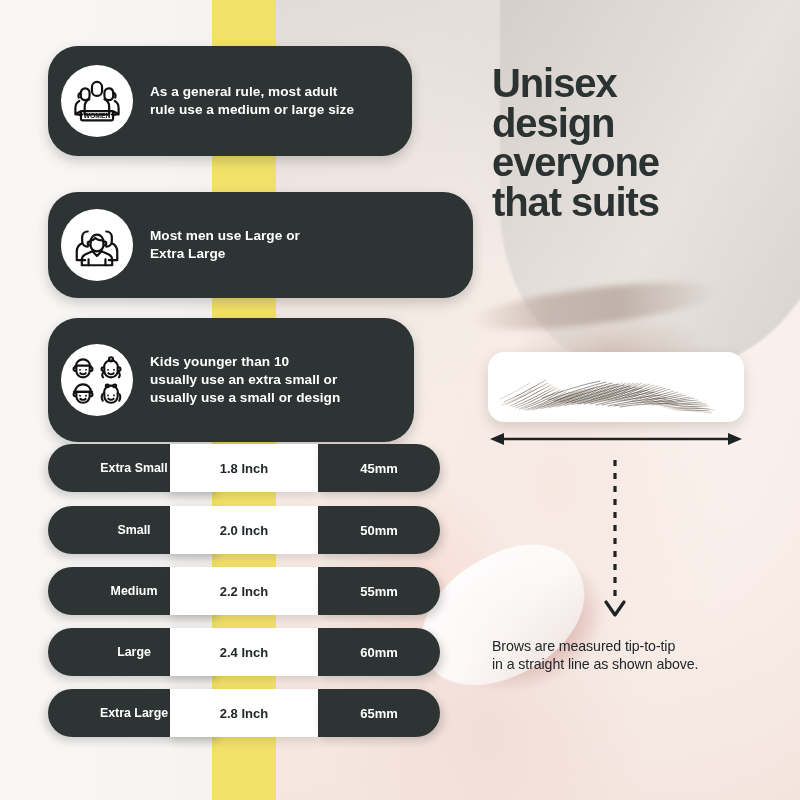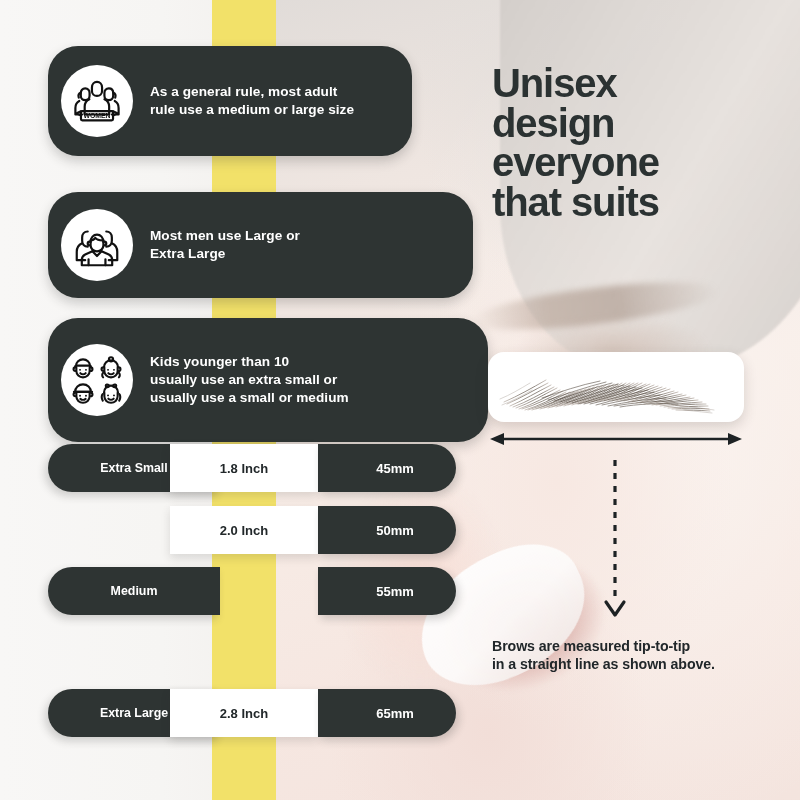--- a/index.html
+++ b/index.html
@@ -82,41 +82,40 @@
   }
   .card-icon svg{display:block;}
   .card-text{
     color:#ffffff;font-weight:700;font-size:13.6px;line-height:1.33;
     margin-left:17px;margin-right:12px;letter-spacing:.05px;
   }
   .card-text span{display:block;}
 
   #card-women{top:46px;width:364px;height:110px;}
   #card-men{top:192px;width:425px;height:106px;}
-  #card-kids{top:318px;width:440px;height:124px;}
+  #card-kids{top:318px;width:366px;height:124px;}
 
   
   .row{position:absolute;left:48px;width:392px;height:56px;}
   .row-left{
     position:absolute;left:0;top:0;width:172px;height:48px;
     background:#2e3433;border-radius:24px 0 0 24px;
     display:flex;align-items:center;justify-content:center;
     box-shadow:-3px 4px 9px rgba(40,40,40,.20);
   }
   .row-mid{
     position:absolute;left:122px;top:0;width:148px;height:48px;background:#ffffff;
     display:flex;align-items:center;justify-content:center;
     box-shadow:0 4px 9px rgba(40,40,40,.14);
   }
   .row-right{
     position:absolute;left:270px;top:0;width:122px;height:48px;
     background:#2e3433;border-radius:0 24px 24px 0;
     display:flex;align-items:center;justify-content:center;
     box-shadow:3px 4px 9px rgba(40,40,40,.20);
-    padding-left:16px;
   }
   .row-left .lbl{color:#fff;font-weight:700;font-size:12.4px;}
   .row-mid .lbl{color:#22282a;font-weight:700;font-size:13px;}
   .row-right .lbl{color:#fff;font-weight:700;font-size:13px;}
 
   
   #brow-card{
     position:absolute;left:488px;top:352px;width:256px;height:70px;
     background:#ffffff;border-radius:16px;
     box-shadow:0 5px 13px rgba(60,50,45,.18);
@@ -126,21 +125,21 @@
 
   
   #measure{position:absolute;left:488px;top:430px;width:256px;height:18px;}
 
   
   #guide{position:absolute;left:600px;top:458px;width:30px;height:165px;}
 
   
   .note{
     position:absolute;left:492px;color:#21272a;
-    font-weight:700;font-size:14.2px;line-height:1.26;letter-spacing:-.1px;
+    font-weight:400;font-size:14.2px;line-height:1.26;letter-spacing:-.1px;
   }
   .note span{display:block;}
   #note-1{top:638px;width:300px;}
   #note-2{top:688px;width:305px;}
 </style>
 </head>
 <body>
 
 <div id="stage">
 
@@ -248,54 +247,71 @@
           <path d="M2.6 14c-1.6 1.4-1.6 5 0 7.6M21.4 14c1.6 1.4 1.6 5 0 7.6"></path>
           <circle cx="8.6" cy="15.6" r="1.1" fill="#111" stroke="none"></circle>
           <circle cx="15.4" cy="15.6" r="1.1" fill="#111" stroke="none"></circle>
           <path d="M9 19.4c1.6 1.4 4.4 1.4 6 0"></path>
         </g>
       </svg>
     </div>
     <div class="card-text">
       <span>Kids younger than 10</span>
       <span>usually use an extra small or</span>
-      <span>usually use a small or medium</span>
+      <span>usually use a small or design</span>
     </div>
   </div>
 
   <div class="row" style="top:444px;">
     <div class="row-left">
       <span class="lbl">Extra Small</span>
     </div>
     <div class="row-mid">
       <span class="lbl">1.8 Inch</span>
     </div>
     <div class="row-right">
       <span class="lbl">45mm</span>
     </div>
   </div>
 
   <div class="row" style="top:506px;">
+    <div class="row-left">
+      <span class="lbl">Small</span>
+    </div>
     <div class="row-mid">
       <span class="lbl">2.0 Inch</span>
     </div>
     <div class="row-right">
       <span class="lbl">50mm</span>
     </div>
   </div>
 
   <div class="row" style="top:567px;">
     <div class="row-left">
       <span class="lbl">Medium</span>
     </div>
+    <div class="row-mid">
+      <span class="lbl">2.2 Inch</span>
+    </div>
     <div class="row-right">
       <span class="lbl">55mm</span>
     </div>
   </div>
 
+  <div class="row" style="top:628px;">
+    <div class="row-left">
+      <span class="lbl">Large</span>
+    </div>
+    <div class="row-mid">
+      <span class="lbl">2.4 Inch</span>
+    </div>
+    <div class="row-right">
+      <span class="lbl">60mm</span>
+    </div>
+  </div>
 
   <div class="row" style="top:689px;">
     <div class="row-left">
       <span class="lbl">Extra Large</span>
     </div>
     <div class="row-mid">
       <span class="lbl">2.8 Inch</span>
     </div>
     <div class="row-right">
       <span class="lbl">65mm</span>

